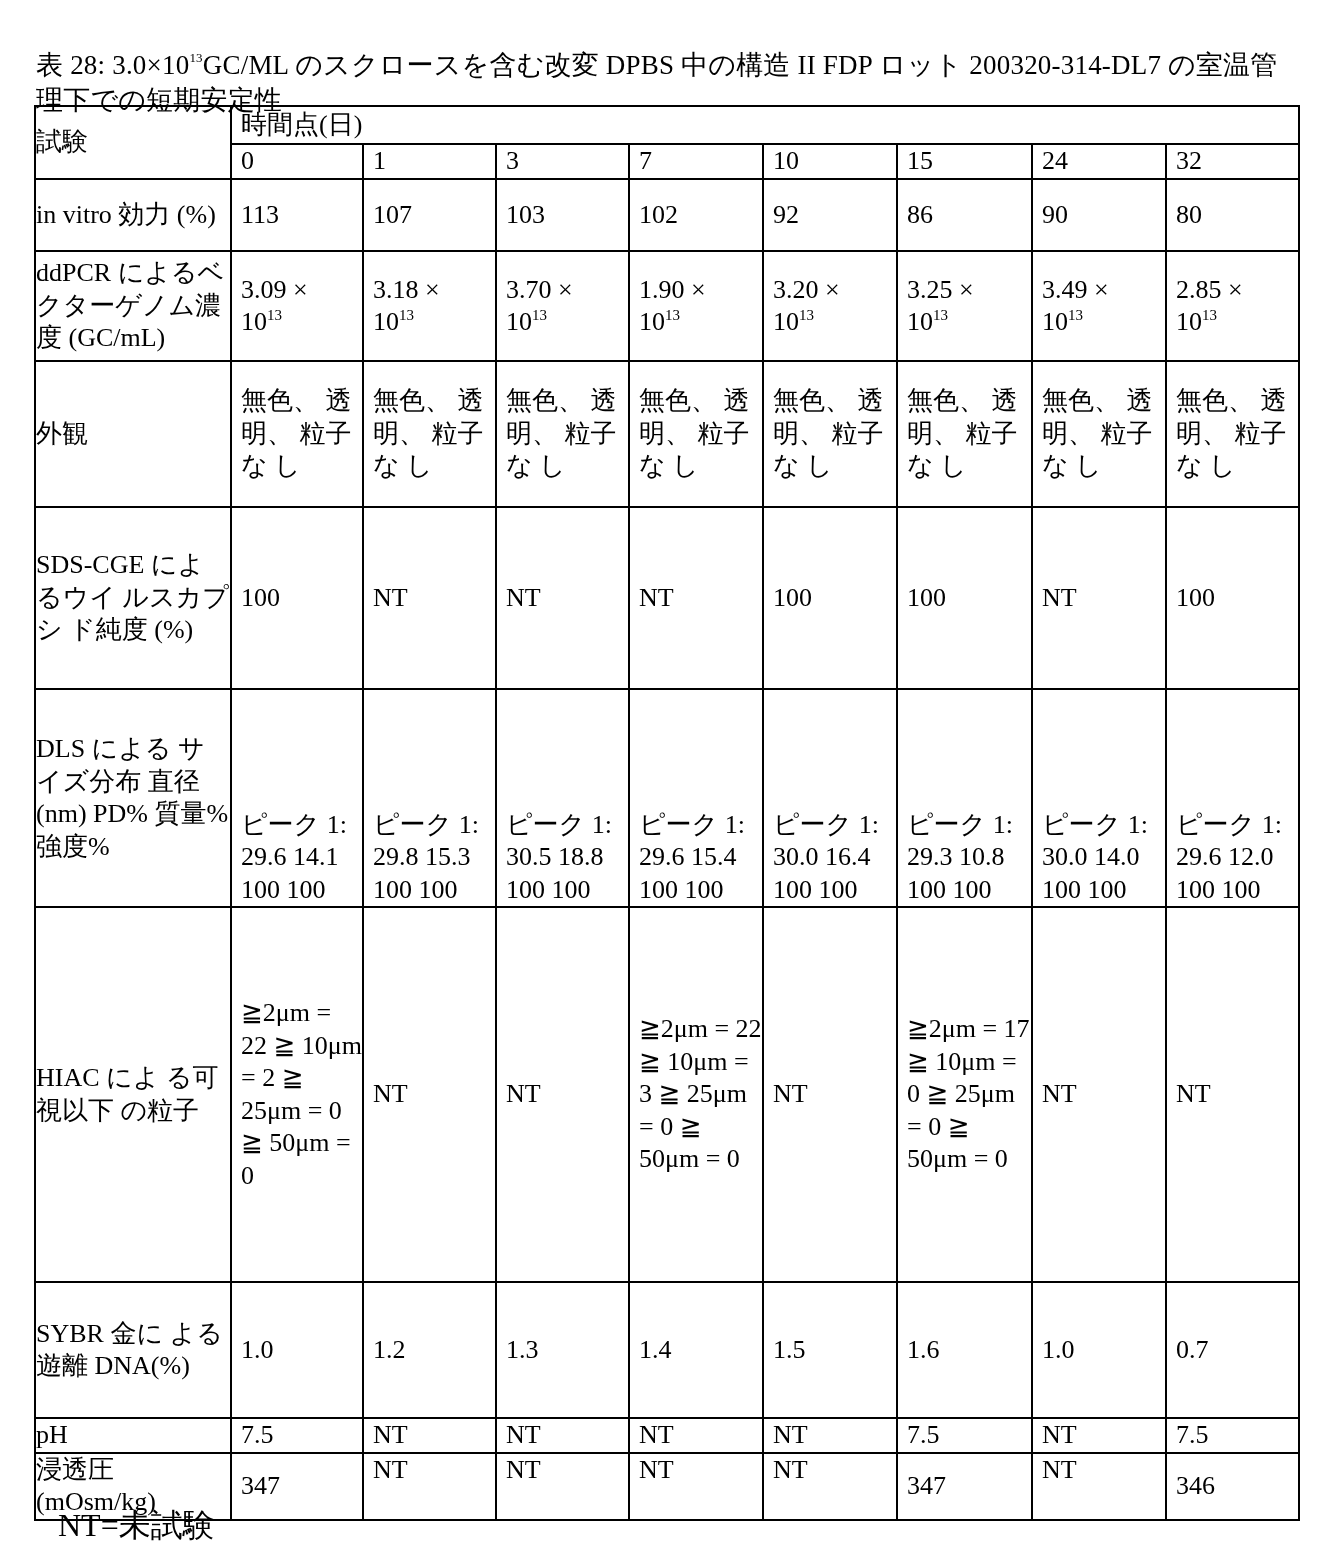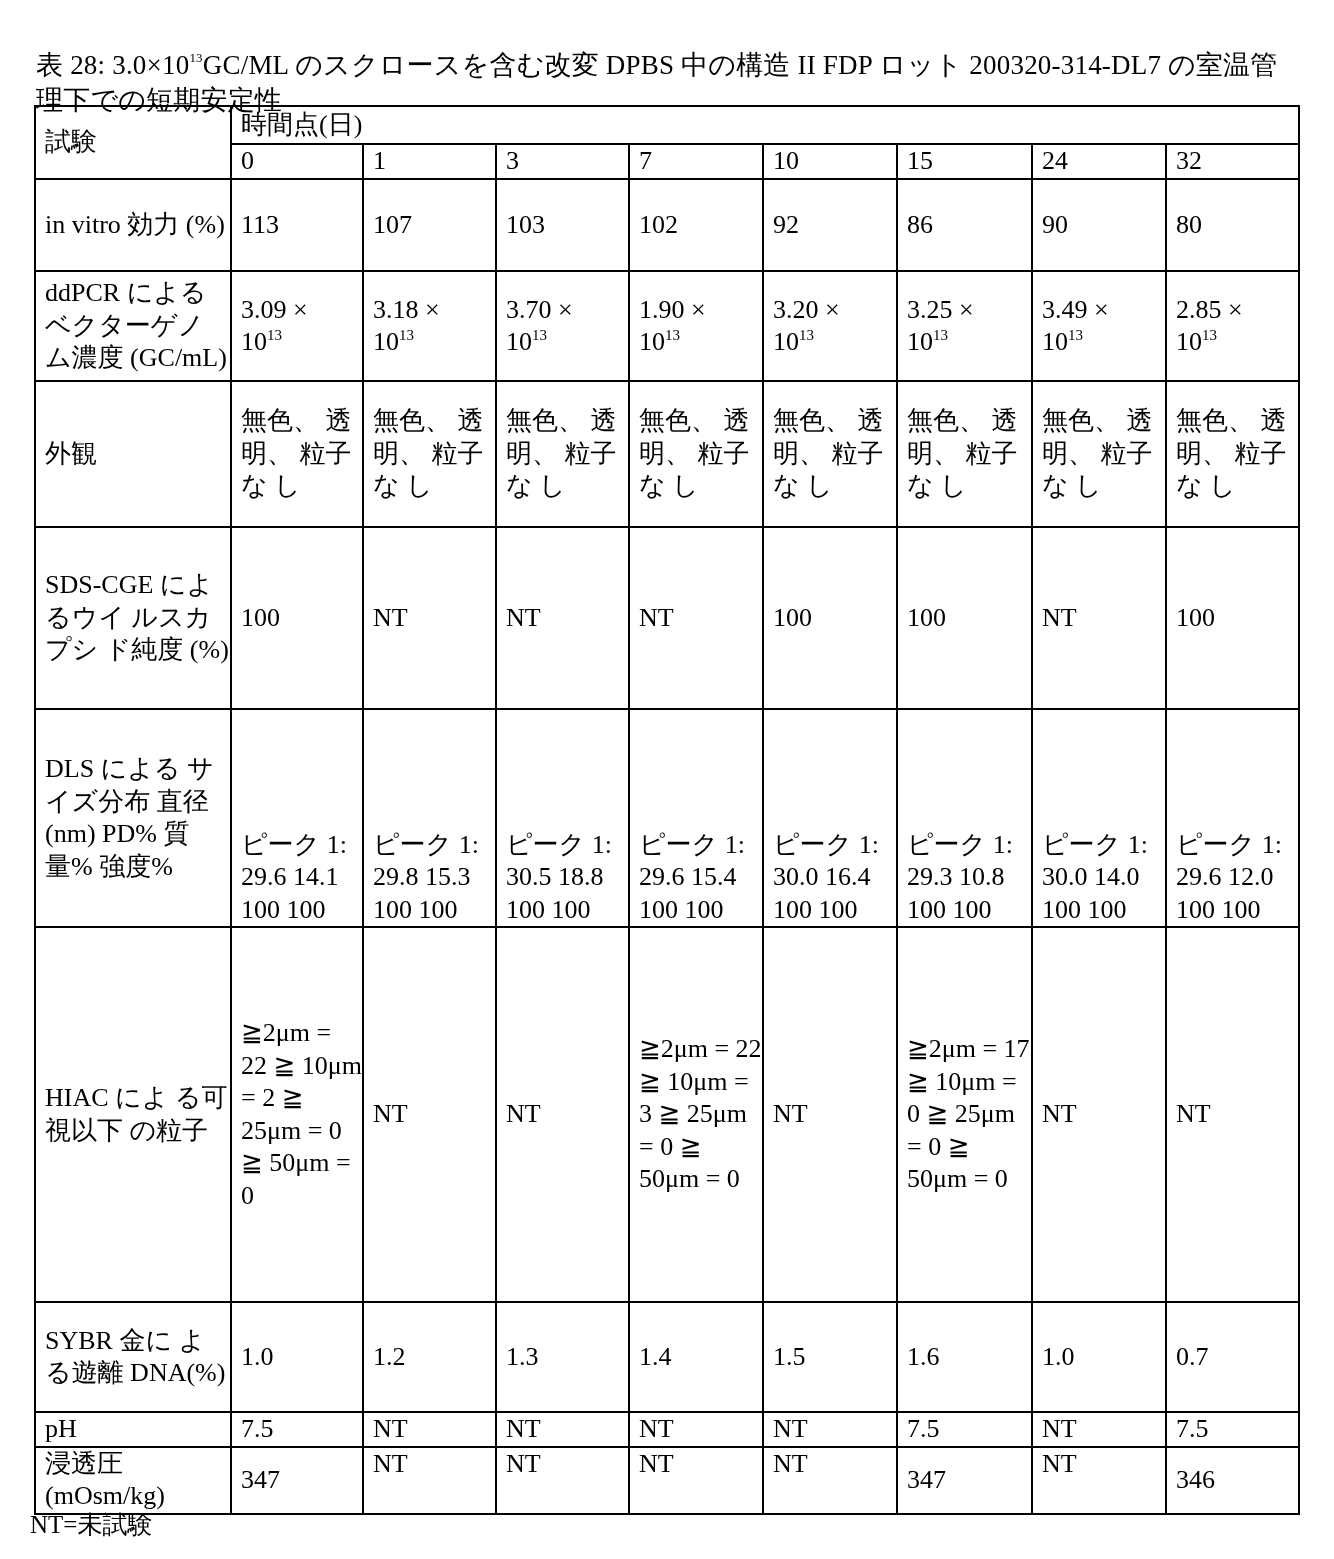--- a/index.html
+++ b/index.html
@@ -39,38 +39,38 @@
       line-height: 32.5px;
     }
     table.data td {
       border: 2px solid #000000;
       padding: 0 0 0 9px;
       vertical-align: middle;
       overflow: hidden;
       white-space: normal;
     }
     table.data td.rowhead {
-      padding-left: 9px;
+      padding-left: 0;
     }
     .pre {
       white-space: pre-line;
     }
     .top {
       vertical-align: top !important;
     }
     .sci sup {
       font-size: 15px;
       vertical-align: 10px;
       line-height: 0;
     }
     .footnote {
       position: absolute;
-      left: 30px;
+      left: 58px;
       top: 1508px;
-      font-size: 25px;
+      font-size: 32px;
       line-height: 34px;
     }
   </style>
 </head>
 <body>
 
 <div class="caption"><span>表 28: 3.0×10</span><sup>13</sup><span>GC/ML のスクロースを含む改変 DPBS 中の構造 II FDP ロット 200320-314-DL7 の室温管理下での短期安定性</span></div>
 
 <table class="data">
   <colgroup>
@@ -95,21 +95,21 @@
       <td>0</td>
       <td>1</td>
       <td>3</td>
       <td>7</td>
       <td>10</td>
       <td>15</td>
       <td>24</td>
       <td>32</td>
     </tr>
 
-    <tr style="height:92px">
+    <tr style="height:72px">
       <td class="rowhead">in vitro 効力 (%)</td>
       <td>113</td>
       <td>107</td>
       <td>103</td>
       <td>102</td>
       <td>92</td>
       <td>86</td>
       <td>90</td>
       <td>80</td>
     </tr>
@@ -271,21 +271,21 @@
 ≧
 25μm =
 0
 ≧
 50μm =
 0</td>
       <td class="pre">NT</td>
       <td class="pre">NT</td>
     </tr>
 
-    <tr style="height:110px">
+    <tr style="height:136px">
       <td class="rowhead pre">SYBR 金に
 よる遊離
 DNA(%)</td>
       <td>1.0</td>
       <td>1.2</td>
       <td>1.3</td>
       <td>1.4</td>
       <td>1.5</td>
       <td>1.6</td>
       <td>1.0</td>

